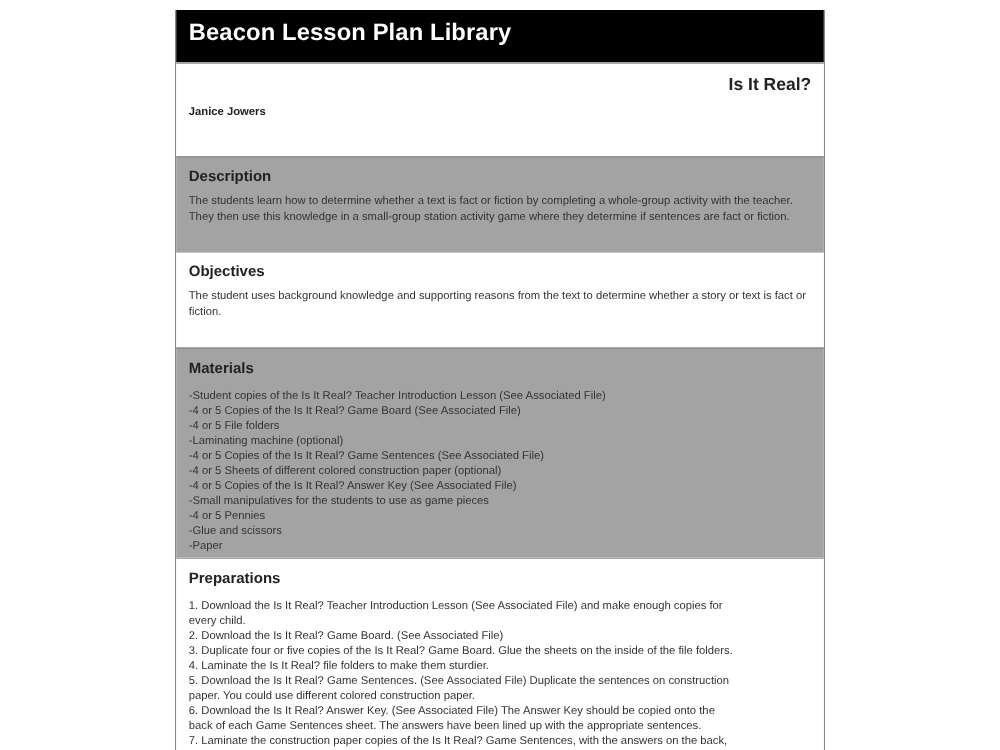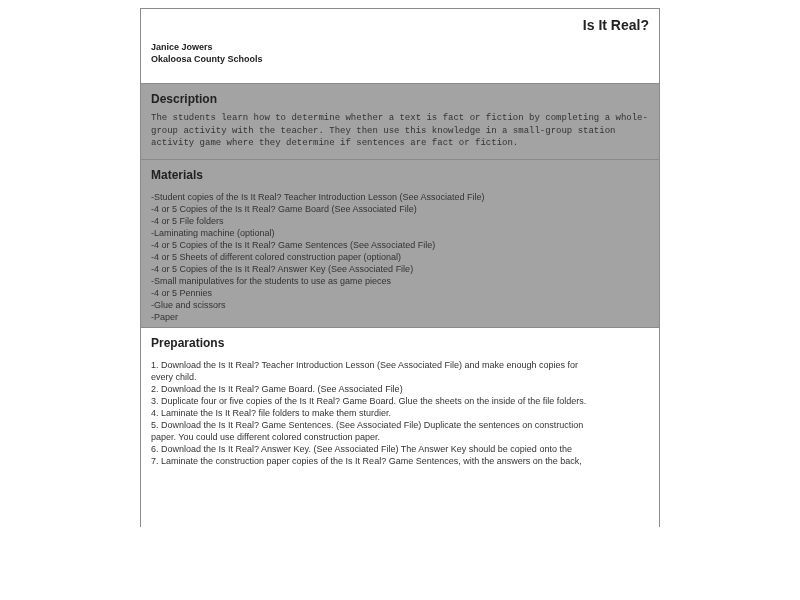--- a/index.html
+++ b/index.html
@@ -56,52 +56,57 @@
       font-size: 12px;
       font-weight: bold;
       margin: 0 0 6px 0;
       color: #222;
     }
     .section-text {
       font-size: 9px;
       line-height: 12.5px;
       color: #333;
       margin: 0;
-      font-family: Liberation Mono, monospace;
     }
     .desc-section { height: 76px; }
     .obj-section { height: 77px; }
     .mat-section { height: 168px; }
     .prep-section { height: 200px; }
     .list-line {
       font-size: 9px;
       line-height: 12px;
       color: #333;
       white-space: nowrap;
     }
     .mat-section .section-heading { margin-bottom: 9px; }
     .prep-section .section-heading { margin-bottom: 9px; }
   </style>
 </head>
 <body>
 
 <div class="page">
 
+  <div class="header">
+    <span>Beacon Lesson Plan Library</span>
+  </div>
 
   <div class="section white title-section">
     <div class="lesson-title">Is It Real?</div>
     <div class="author-line">Janice Jowers</div>
-    <div class="author-line">Okaloosa County Schools</div>
   </div>
 
   <div class="section gray desc-section">
     <div class="section-heading">Description</div>
     <p class="section-text">The students learn how to determine whether a text is fact or fiction by completing a whole-group activity with the teacher. They then use this knowledge in a small-group station activity game where they determine if sentences are fact or fiction.</p>
   </div>
 
+  <div class="section white obj-section">
+    <div class="section-heading">Objectives</div>
+    <p class="section-text">The student uses background knowledge and supporting reasons from the text to determine whether a story or text is fact or fiction.</p>
+  </div>
 
   <div class="section gray mat-section">
     <div class="section-heading">Materials</div>
     <div class="list-line">-Student copies of the Is It Real? Teacher Introduction Lesson (See Associated File)</div>
     <div class="list-line">-4 or 5 Copies of the Is It Real? Game Board (See Associated File)</div>
     <div class="list-line">-4 or 5 File folders</div>
     <div class="list-line">-Laminating machine (optional)</div>
     <div class="list-line">-4 or 5 Copies of the Is It Real? Game Sentences (See Associated File)</div>
     <div class="list-line">-4 or 5 Sheets of different colored construction paper (optional)</div>
     <div class="list-line">-4 or 5 Copies of the Is It Real? Answer Key (See Associated File)</div>
@@ -114,16 +119,17 @@
   <div class="section white prep-section">
     <div class="section-heading">Preparations</div>
     <div class="list-line">1. Download the Is It Real? Teacher Introduction Lesson (See Associated File) and make enough copies for</div>
     <div class="list-line">every child.</div>
     <div class="list-line">2. Download the Is It Real? Game Board. (See Associated File)</div>
     <div class="list-line">3. Duplicate four or five copies of the Is It Real? Game Board. Glue the sheets on the inside of the file folders.</div>
     <div class="list-line">4. Laminate the Is It Real? file folders to make them sturdier.</div>
     <div class="list-line">5. Download the Is It Real? Game Sentences. (See Associated File) Duplicate the sentences on construction</div>
     <div class="list-line">paper. You could use different colored construction paper.</div>
     <div class="list-line">6. Download the Is It Real? Answer Key. (See Associated File) The Answer Key should be copied onto the</div>
+    <div class="list-line">back of each Game Sentences sheet. The answers have been lined up with the appropriate sentences.</div>
     <div class="list-line">7. Laminate the construction paper copies of the Is It Real? Game Sentences, with the answers on the back,</div>
   </div>
 
 </div>
 
 </body></html>

